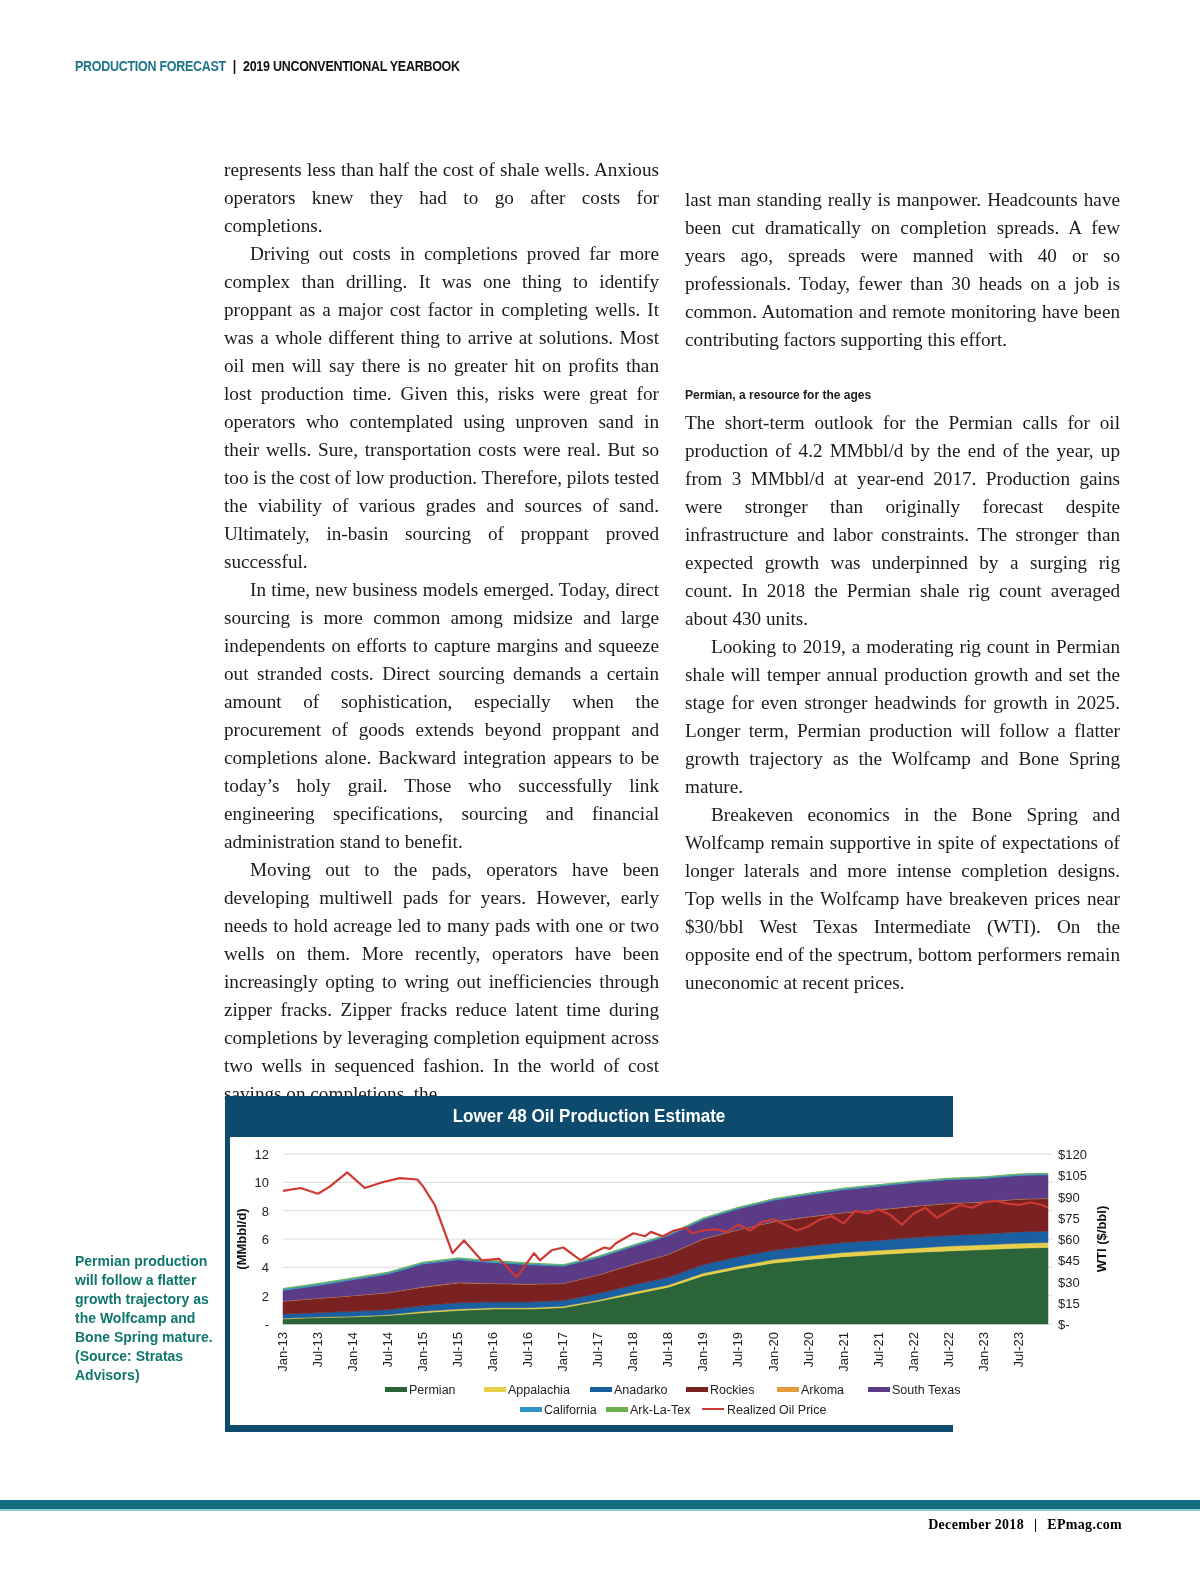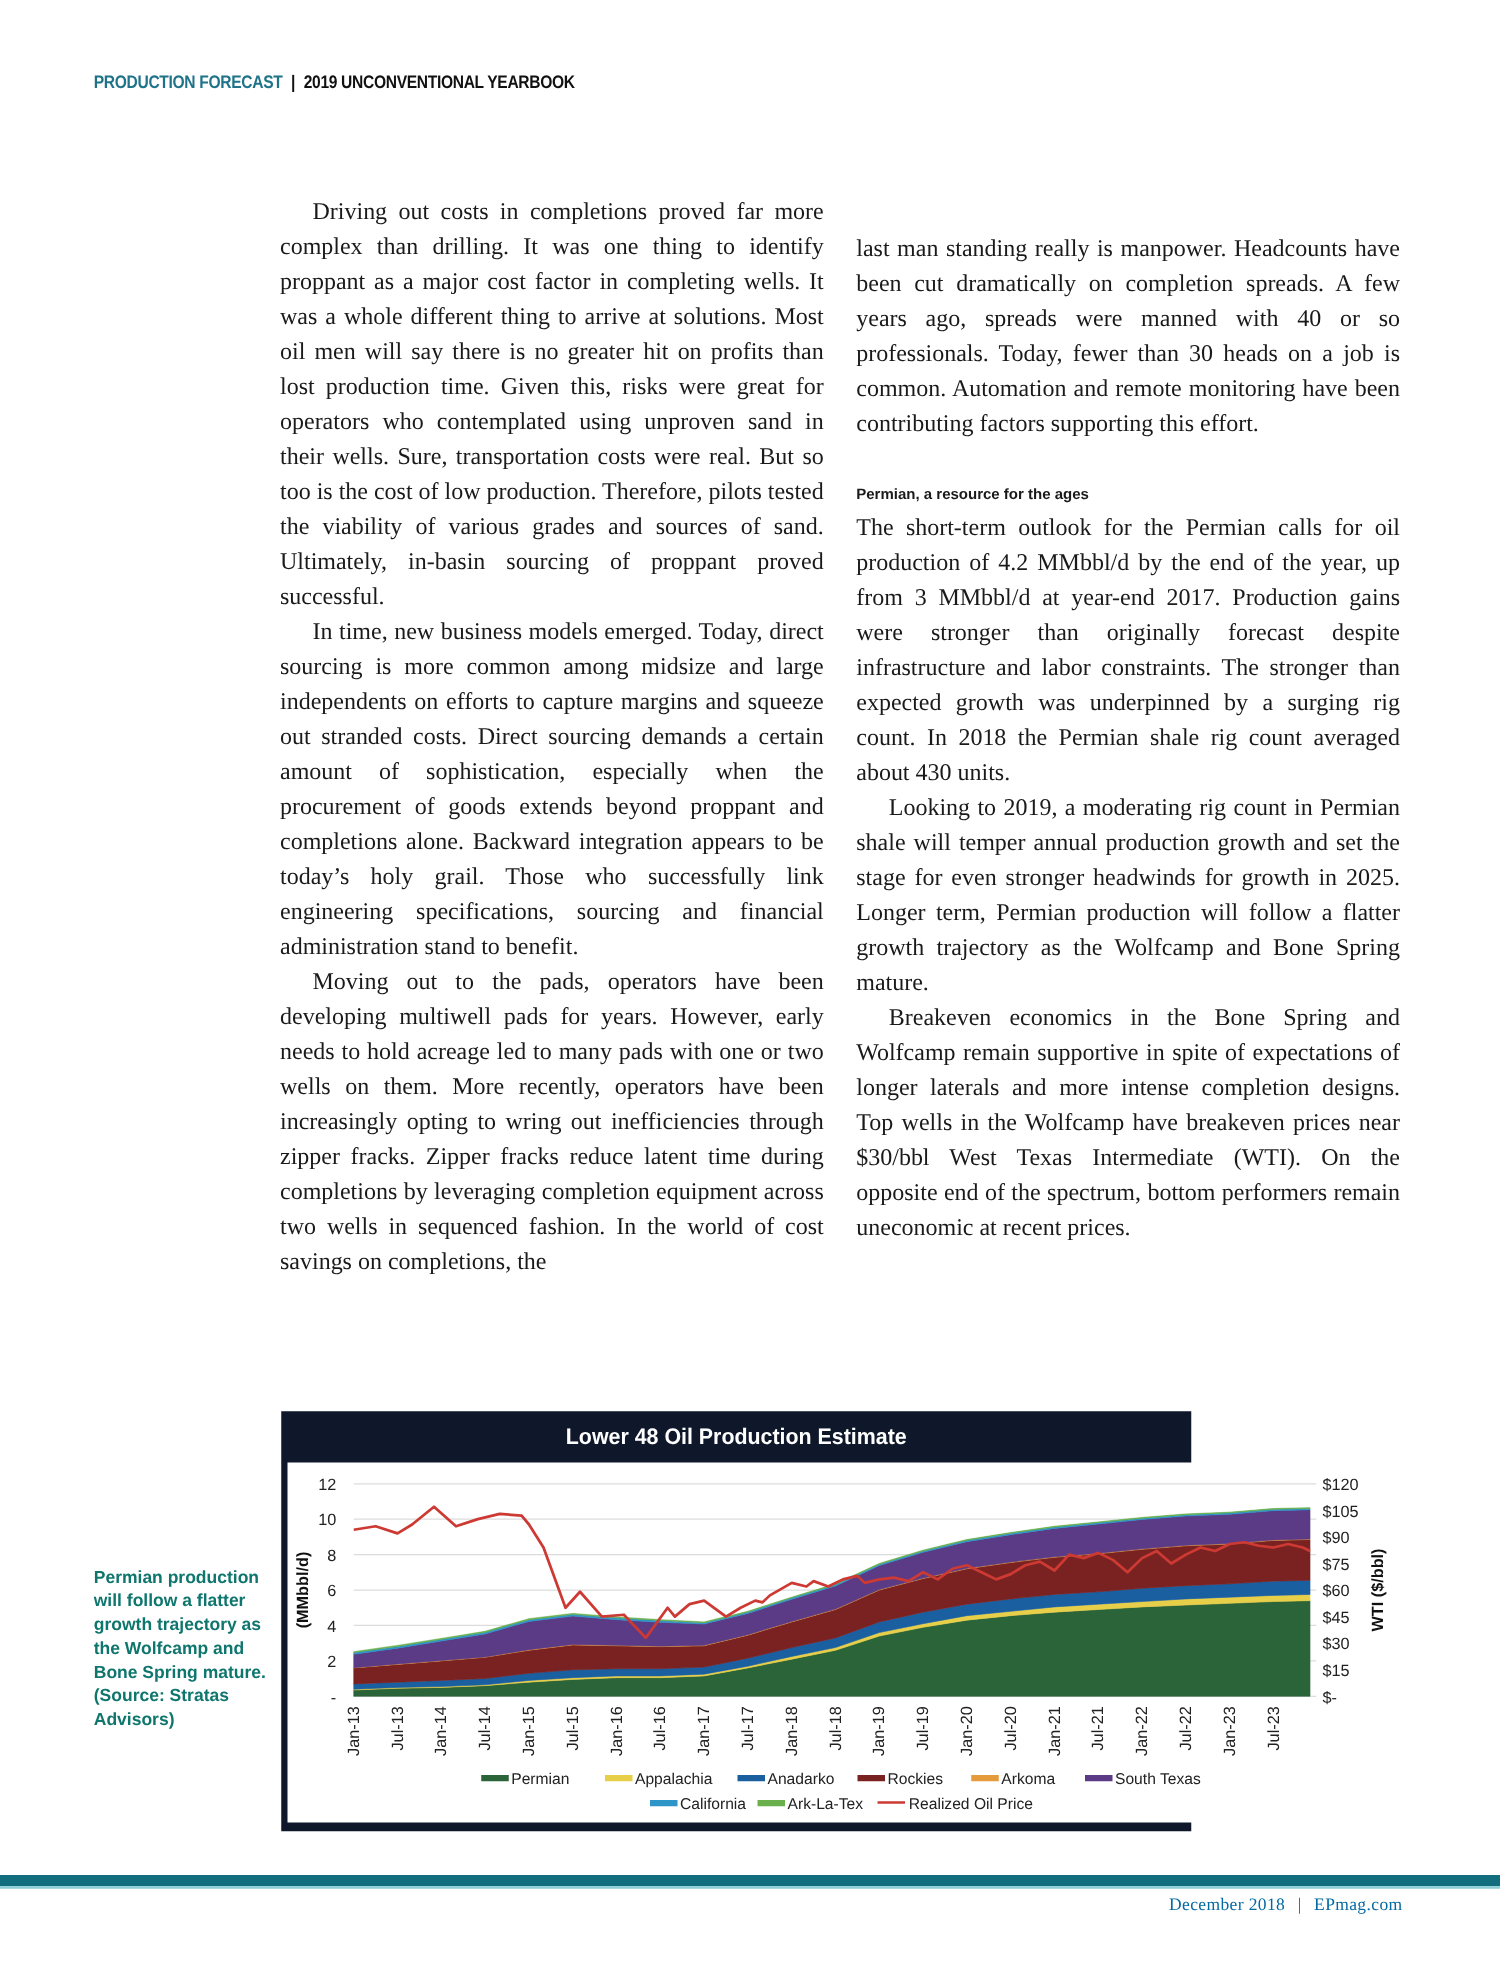--- a/index.html
+++ b/index.html
@@ -9,44 +9,45 @@
   .running-head .sep { color:#111; margin:0 8px; }
   .running-head .pub { color:#111; }
   .col { position:absolute; top:156px; width:435px; font-size:19.2px; line-height:28px; text-align:justify; }
   .col.left { left:224px; }
   .col.right { left:685px;margin-top:30px; }
   .col p { margin:0; text-indent:26px; }
   .col p.noindent { text-indent:0; }
   .col h3 { font-family:"Liberation Sans", sans-serif; font-weight:bold; font-size:12px; margin:28px 0 0 0; line-height:27px; }
   .col h3 + p { text-indent:0; }
 
-  .chart-box { position:absolute; left:225px; top:1129px; width:728px; height:336px; background:#0f172a; }
+  .chart-box { position:absolute; left:225px; top:1096px; width:728px; height:336px; background:#0c4a6e; }
   .chart-title { position:absolute; left:0; top:10px; width:100%; text-align:center; color:#fff; font-family:"Liberation Sans", sans-serif; font-weight:bold; font-size:18px; transform:scaleX(0.95); }
   .chart-inner { position:absolute; left:5px; top:41px; width:883px; height:288px; background:#fff; }
   .chart-inner svg { position:absolute; left:0; top:0; }
   .tick-label { font-family:"Liberation Sans", sans-serif; font-size:13px; fill:#222; }
   .axis-title { font-family:"Liberation Sans", sans-serif; font-weight:bold; font-size:13px; fill:#111; }
   .legend-label { font-family:"Liberation Sans", sans-serif; font-size:12.5px; fill:#222; }
 
   .caption { position:absolute; left:75px; top:1252px; width:140px; font-family:"Liberation Sans", sans-serif; font-weight:bold; font-size:14px; line-height:19px; color:#0f766e; }
 
   .footer-bar { position:absolute; left:0; top:1500px; width:1200px; height:9px; background:#126e7e; }
   .footer-bar-light { position:absolute; left:0; top:1509px; width:1200px; height:2px; background:#8ccfd8; }
   .page-number { position:absolute; left:18px; top:1581px; font-family:"Liberation Serif", serif; font-weight:bold; font-size:17px; color:#7f1d1d; }
-  .footer-right { position:absolute; right:78px; top:1517px; font-family:"Liberation Serif", serif; font-weight:normal; font-size:14px; color:#0369a1; letter-spacing:0.3px; }
+  .footer-right { position:absolute; right:78px; top:1517px; font-family:"Liberation Serif", serif; font-weight:bold; font-size:14px; color:#000000; letter-spacing:0.3px; }
   .footer-right .sep { margin:0 10px; }
 </style>
 </head>
 <body>
 
 <div class="running-head">
   <span class="sect">PRODUCTION FORECAST</span><span class="sep">|</span><span class="pub">2019 UNCONVENTIONAL YEARBOOK</span>
 </div>
 
 <div class="col left">
+  <p class="noindent">represents less than half the cost of shale wells. Anxious operators knew they had to go after costs for completions.</p>
   <p>Driving out costs in completions proved far more complex than drilling. It was one thing to identify proppant as a major cost factor in completing wells. It was a whole different thing to arrive at solutions. Most oil men will say there is no greater hit on profits than lost production time. Given this, risks were great for operators who contemplated using unproven sand in their wells. Sure, transportation costs were real. But so too is the cost of low production. Therefore, pilots tested the viability of various grades and sources of sand. Ultimately, in-basin sourcing of proppant proved successful.</p>
   <p>In time, new business models emerged. Today, direct sourcing is more common among midsize and large independents on efforts to capture margins and squeeze out stranded costs. Direct sourcing demands a certain amount of sophistication, especially when the procurement of goods extends beyond proppant and completions alone. Backward integration appears to be today’s holy grail. Those who successfully link engineering specifications, sourcing and financial administration stand to benefit.</p>
   <p>Moving out to the pads, operators have been developing multiwell pads for years. However, early needs to hold acreage led to many pads with one or two wells on them. More recently, operators have been increasingly opting to wring out inefficiencies through zipper fracks. Zipper fracks reduce latent time during completions by leveraging completion equipment across two wells in sequenced fashion. In the world of cost savings on completions, the</p>
 </div>
 
 <div class="col right">
   <p class="noindent">last man standing really is manpower. Headcounts have been cut dramatically on completion spreads. A few years ago, spreads were manned with 40 or so professionals. Today, fewer than 30 heads on a job is common. Automation and remote monitoring have been contributing factors supporting this effort.</p>
   <h3>Permian, a resource for the ages</h3>
   <p>The short-term outlook for the Permian calls for oil production of 4.2 MMbbl/d by the end of the year, up from 3 MMbbl/d at year-end 2017. Production gains were stronger than originally forecast despite infrastructure and labor constraints. The stronger than expected growth was underpinned by a surging rig count. In 2018 the Permian shale rig count averaged about 430 units.</p>
   <p>Looking to 2019, a moderating rig count in Permian shale will temper annual production growth and set the stage for even stronger headwinds for growth in 2025. Longer term, Permian production will follow a flatter growth trajectory as the Wolfcamp and Bone Spring mature.</p>

